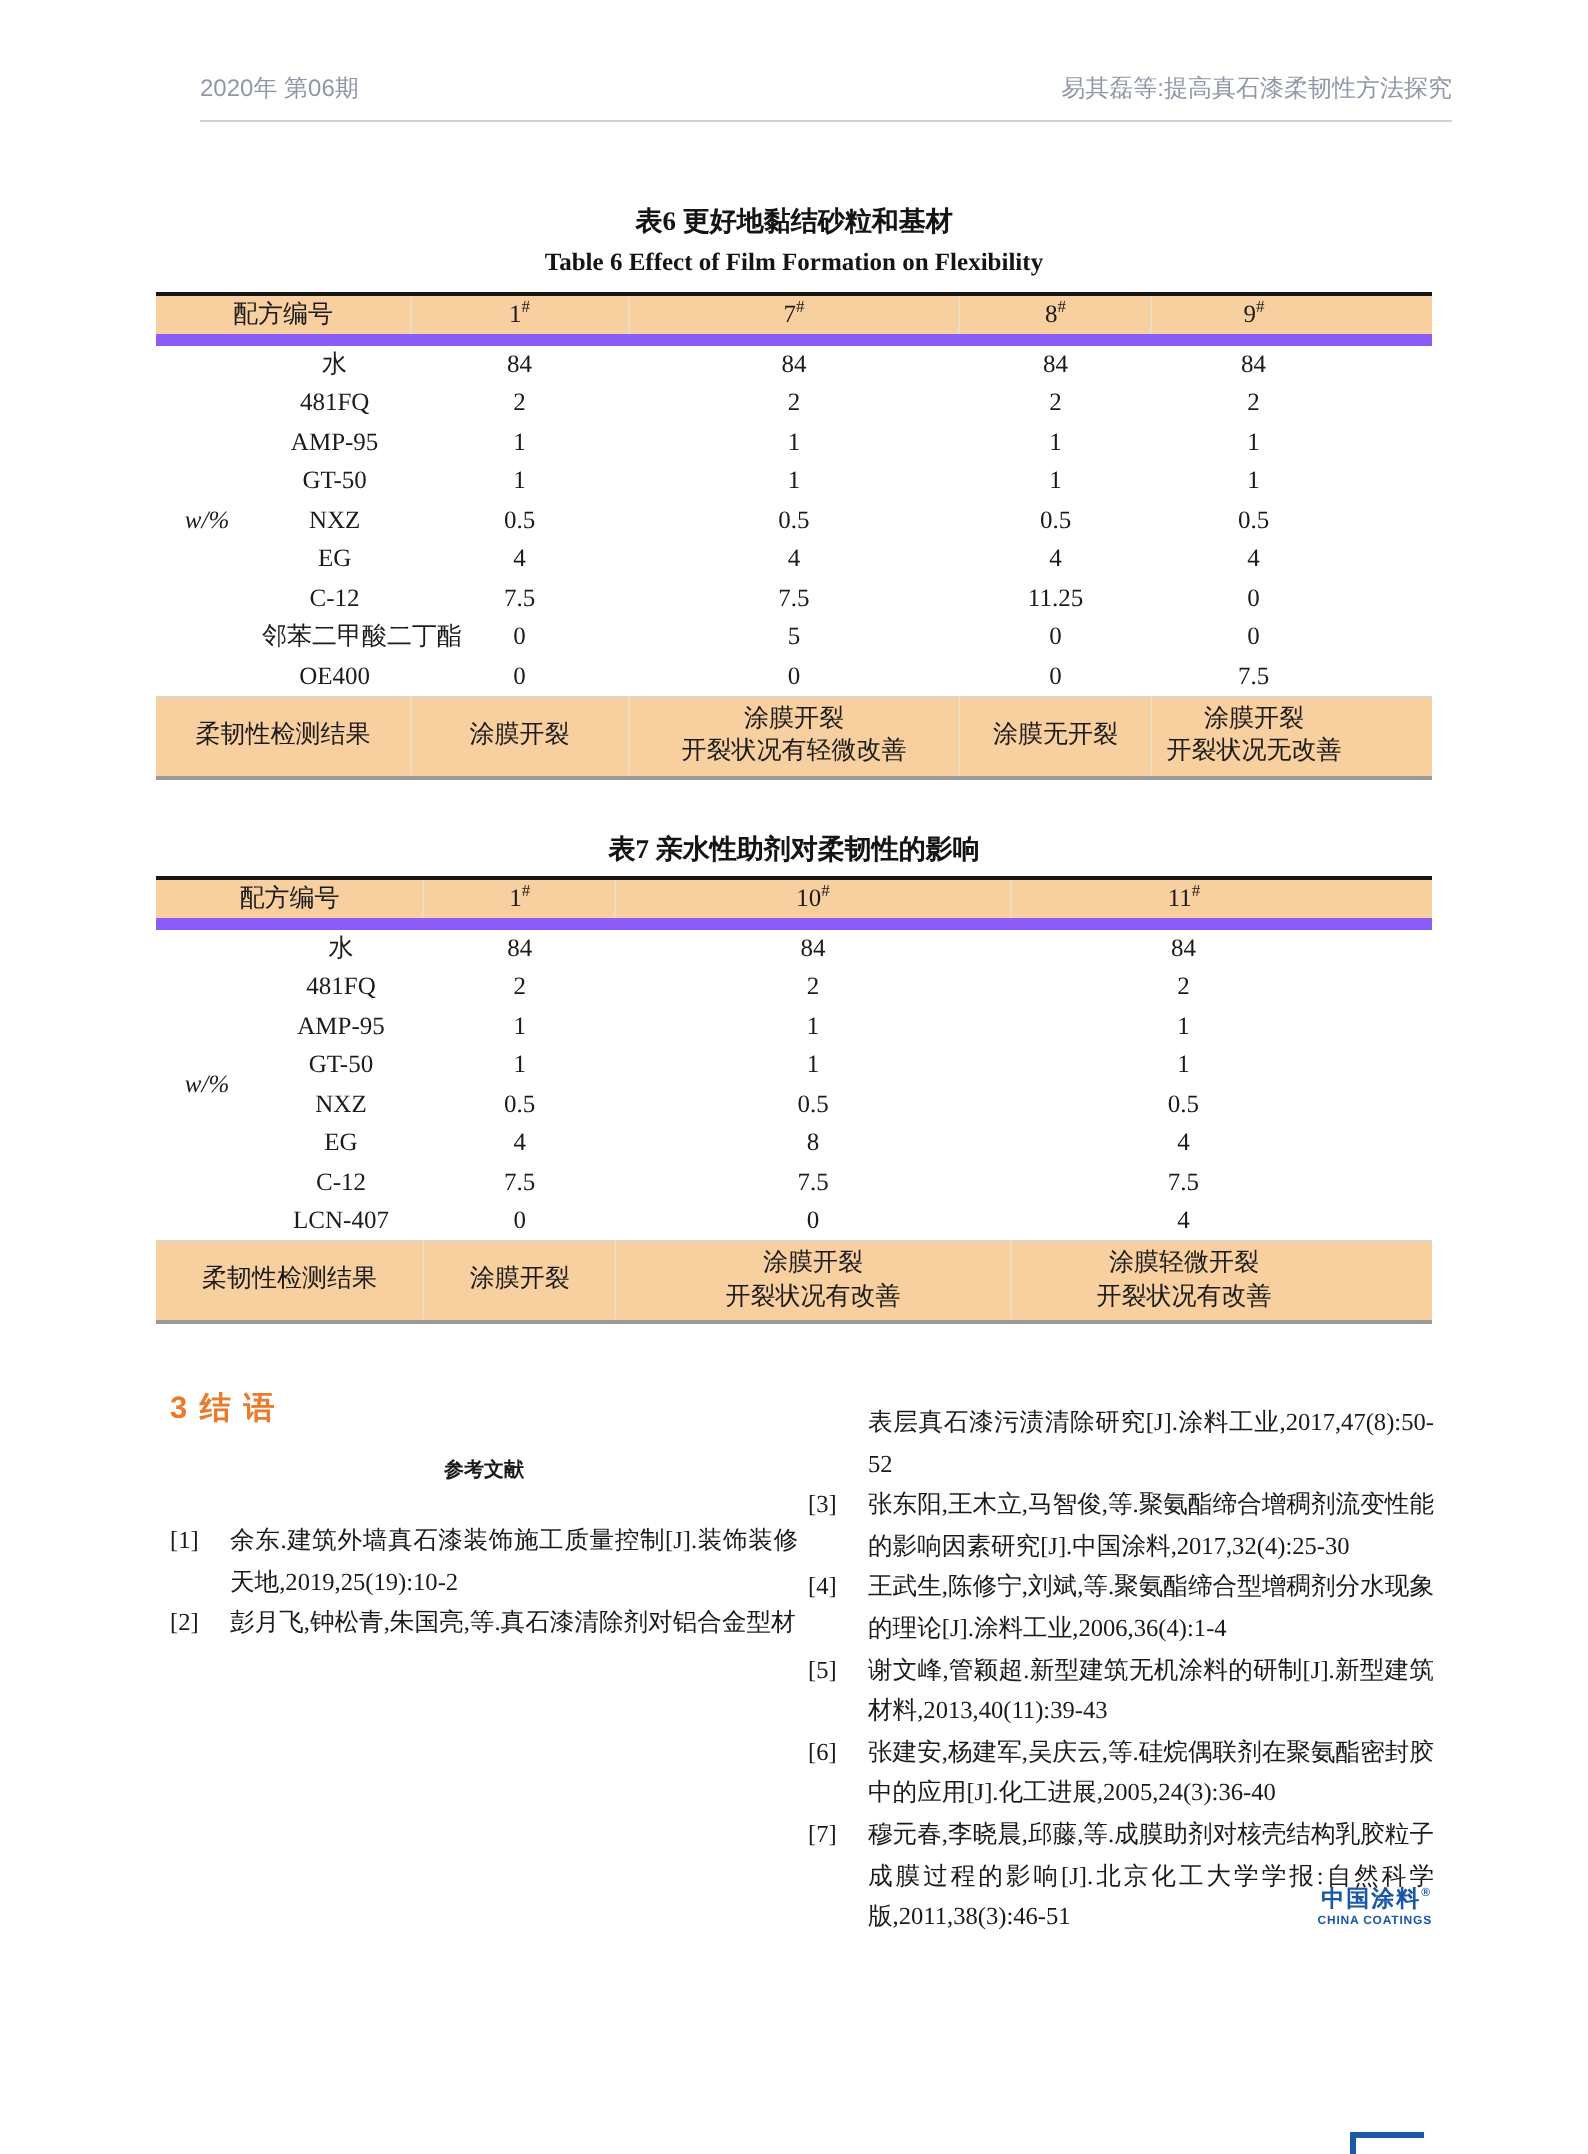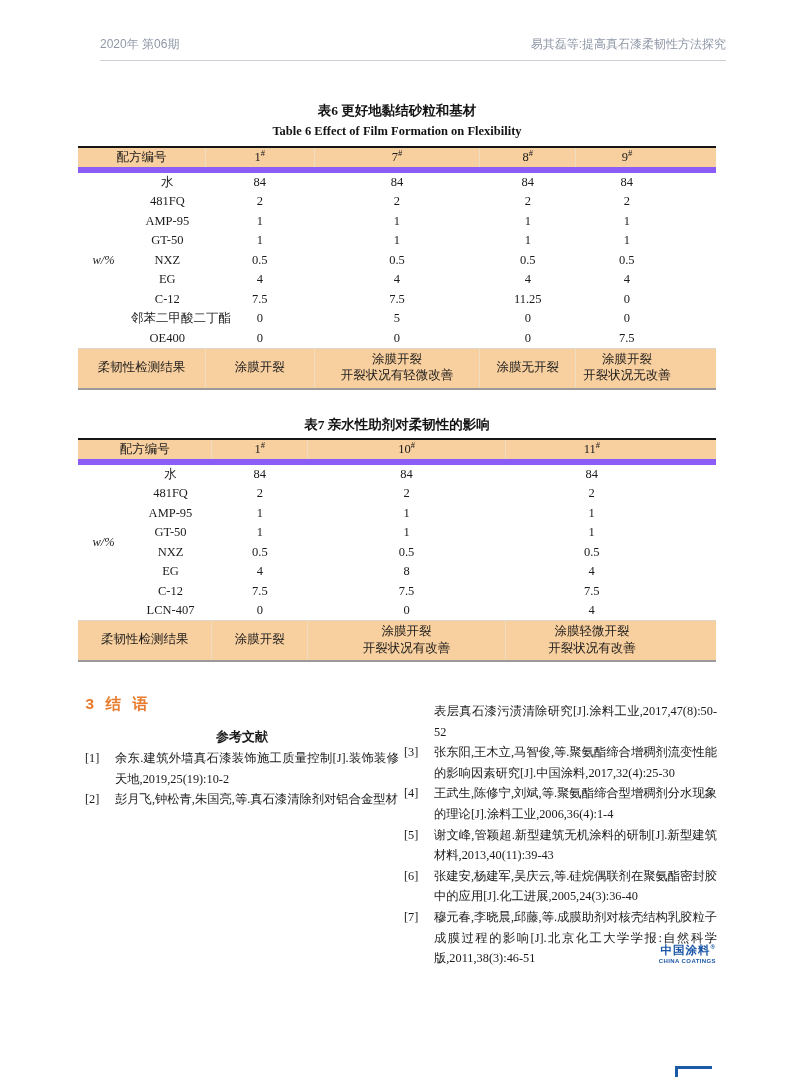--- a/index.html
+++ b/index.html
@@ -39,25 +39,25 @@
   tr.result { background:#f8cf9e; border-top:1px solid #dcd6cc; height:40px;font-family:Liberation Mono, monospace; }
   tr.result td { line-height:16.5px; padding:3px 2px; }
   tr.result td + td { border-left:1px solid #efddc2; }
   table.data .last-col { padding-right:40px; }
   sup.mark { font-size:8.5px; vertical-align:super; line-height:0; }
 
   
   .col-left  { position:absolute; top:694px; left:85px;  width:314px; }
   .col-right { position:absolute; top:701px; left:404px; width:313px; }
   .sec-heading {
-    font-family:Liberation Mono, monospace; font-weight:bold;
+    font-family:Liberation Sans, sans-serif; font-weight:bold;
     font-size:15.5px; color:#e87b2c; letter-spacing:1px; margin:0 0 9px 0;
   }
   .body-par { font-size:13.2px; line-height:21.3px; text-align:justify; text-indent:2em; margin:0; }
-  .ref-heading { text-align:center; font-weight:bold; font-size:13px; margin:13px 0 2px 0; }
+  .ref-heading { text-align:center; font-weight:bold; font-size:10px; margin:13px 0 18px 0; }
   .ref-item { display:flex; font-size:12.3px; line-height:20.6px; }
   .ref-num { width:30px; flex:none; }
   .ref-text { flex:1; text-align:justify; }
   .ref-cont { padding-left:30px; font-size:12.3px; line-height:20.6px; text-align:justify; }
 
   
   .brand {
     position:absolute; top:944px; left:598px; width:118px; text-align:right;
     color:#1a57a8; font-family:"Liberation Sans", sans-serif; line-height:1.1;
   }

